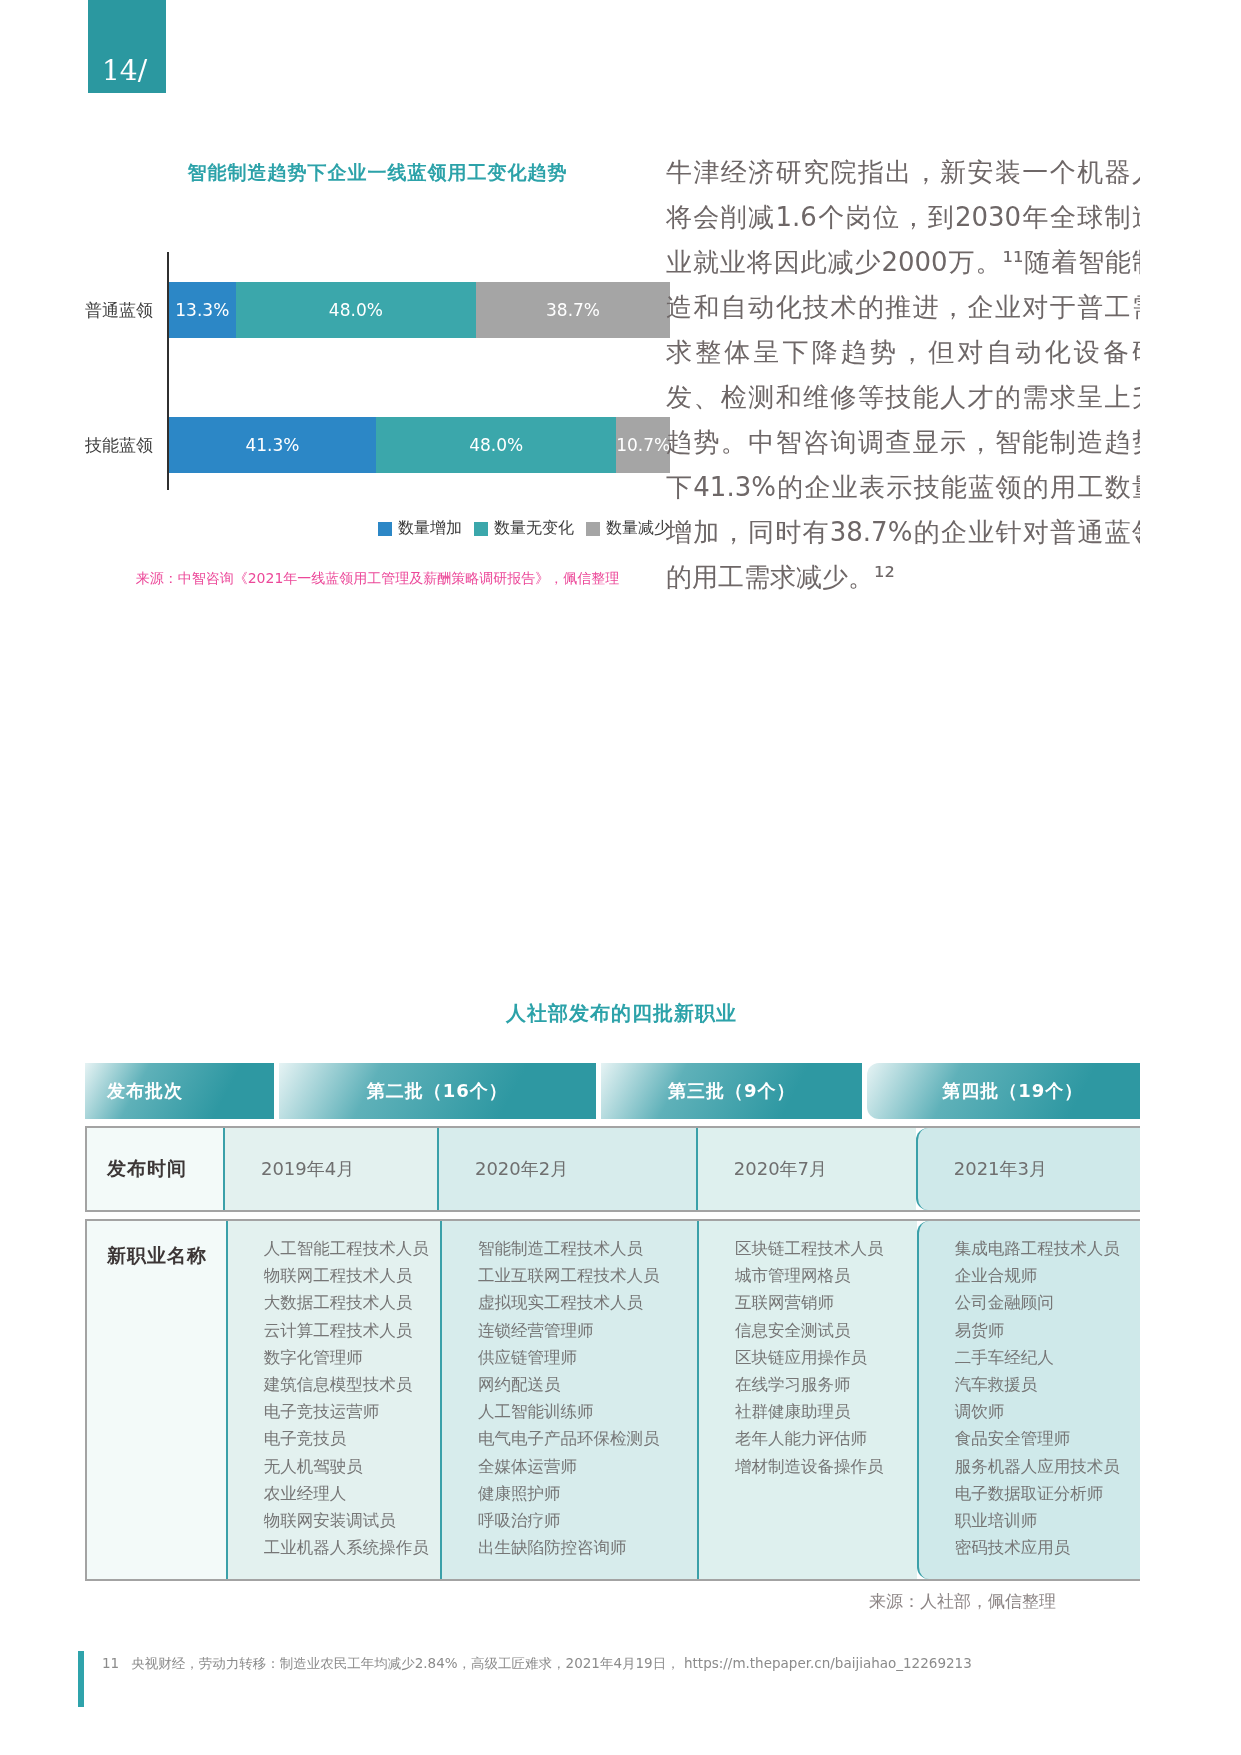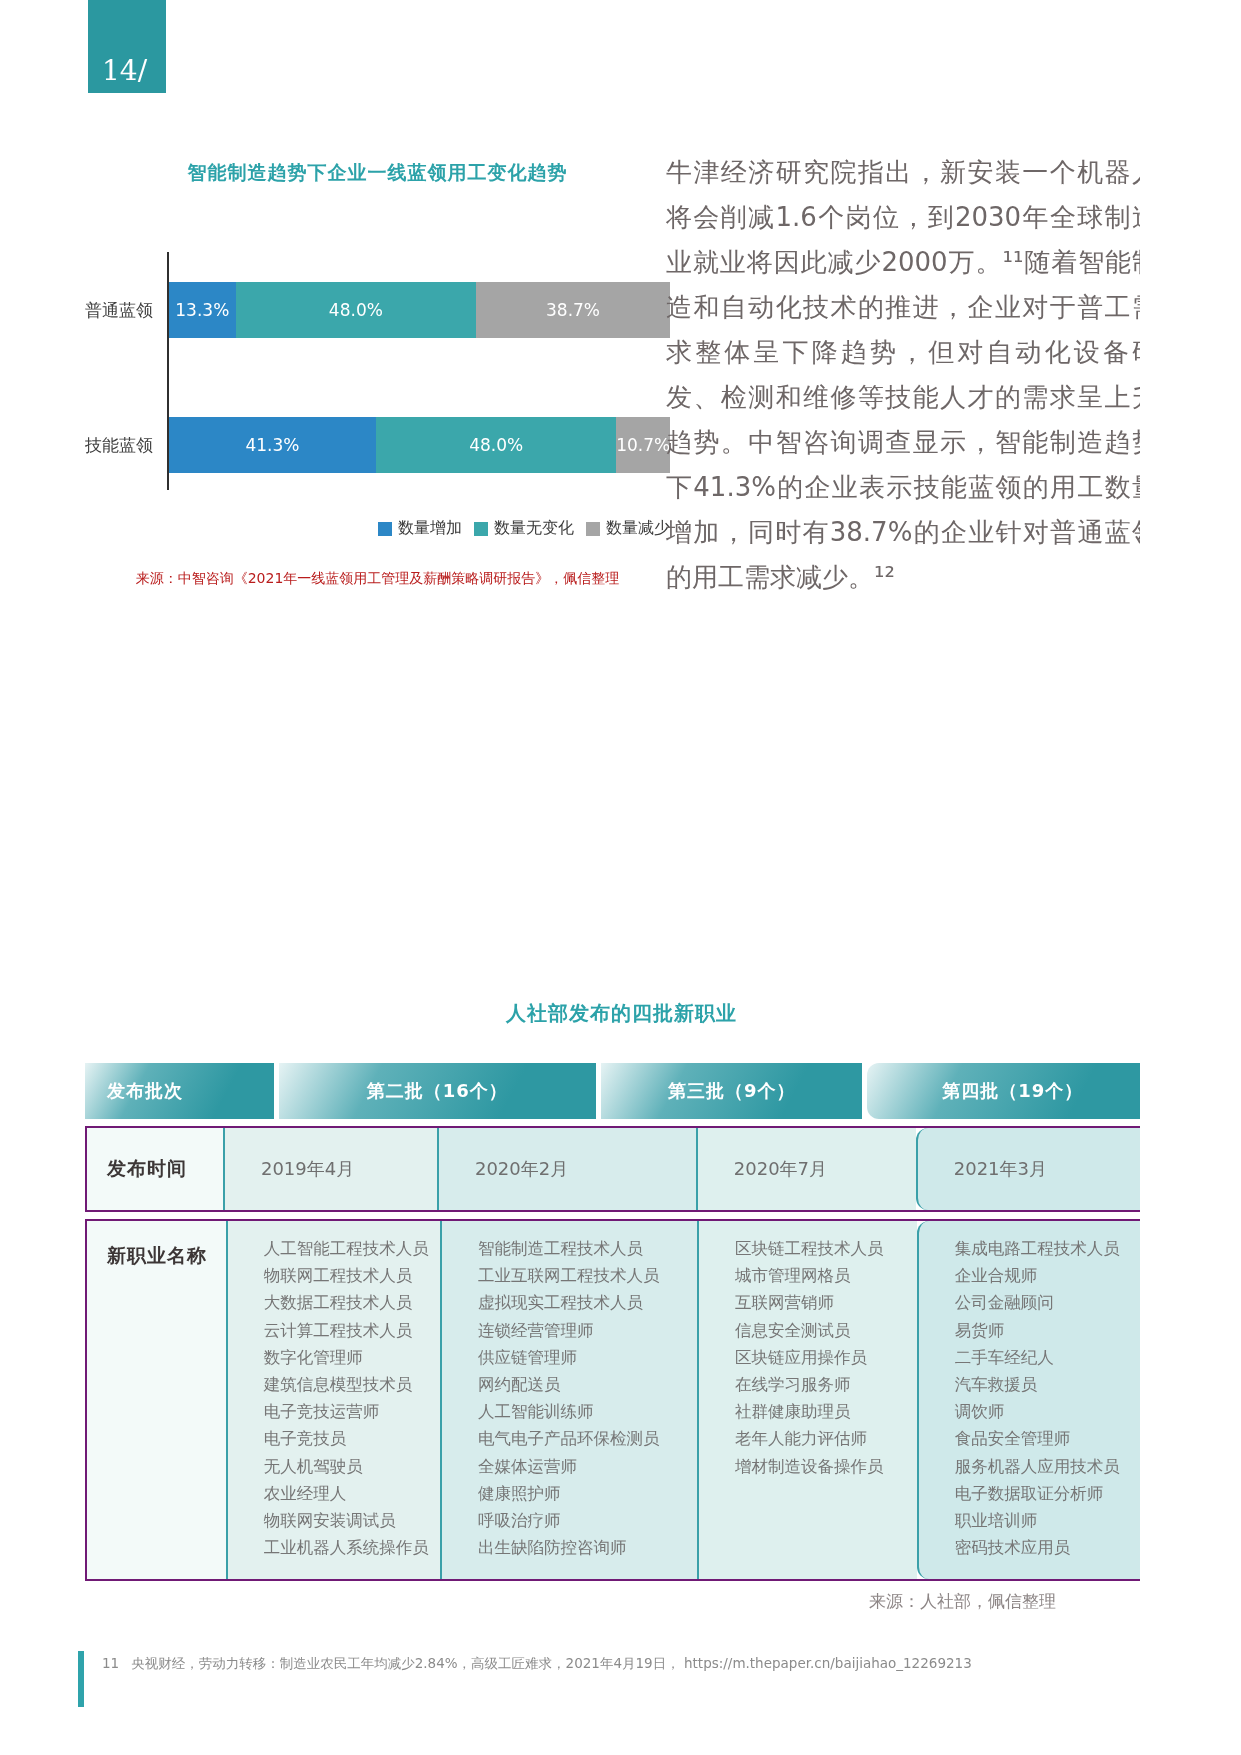--- a/index.html
+++ b/index.html
@@ -21,21 +21,21 @@
   .bar-row.row2{top:205px;}
   .cat{width:84px;box-sizing:border-box;padding-right:28px;text-align:left;
        color:#3f3f3f;font-size:17px;white-space:nowrap;}
   .bar{flex:1;height:100%;display:flex;}
   .seg{display:flex;align-items:center;justify-content:center;color:#fff;font-size:17px;
        white-space:nowrap;overflow:hidden;}
   .legend{position:absolute;top:306px;right:0;display:flex;gap:12px;align-items:center;
           font-size:16px;color:#3b3b3b;}
   .legend-item{display:flex;align-items:center;gap:6px;}
   .swatch{width:14px;height:14px;display:inline-block;}
-  .chart-source{margin-top:36px;text-align:center;font-size:14px;color:#b91c1c;}
+  .chart-source{margin-top:36px;text-align:center;font-size:14px;color:#ec4899;}
 
   
   .right-col{position:absolute;left:666px;top:150px;width:492px;margin:0;
              font-size:26px;line-height:45px;color:#6e6767;text-align:justify;}
 
   
   .body-para{position:absolute;left:85px;top:737px;width:1073px;margin:0;
              font-size:24px;line-height:45.5px;color:#6e6767;text-align:justify;}
   .body-para b{color:#443c3c;font-weight:700;}
 
@@ -46,21 +46,21 @@
   .thead{display:flex;gap:5px;height:56px;}
   .th{display:flex;align-items:center;justify-content:center;color:#fff;font-size:18px;
       font-weight:600;letter-spacing:1px;
       background:linear-gradient(118deg,#e6f3f4 0%,#5fb1b9 30%,#2E98A2 72%);}
   .th.c0{justify-content:flex-start;padding-left:22px;box-sizing:border-box;}
   .c0{flex:137 0 0;}
   .c1{flex:208 0 0;}
   .c2{flex:261 0 0;}
   .c3{flex:215 0 0;}
   .c4{flex:239 0 0;border-radius:12px;}
-  .tr{display:flex;border:2px solid #701a75;margin-top:7px;}
+  .tr{display:flex;border:2px solid #a3a3a3;margin-top:7px;}
   .td{border-left:2px solid #3AA0A9;box-sizing:border-box;}
   .td:first-child{border-left:none;}
   .tr-date .td{height:82px;display:flex;align-items:center;}
   .label-cell{background:#f3faf9;color:#3c3636;font-weight:700;font-size:19px;
               padding-left:20px;letter-spacing:1px;}
   .tr-date .data-cell{font-size:18px;color:#6f6f6f;padding-left:36px;}
   .bgA{background:#e3f1ef;}
   .bgB{background:#d7ecec;}
   .bgC{background:#def0ee;}
   .bgD{background:#cfe9ea;}

